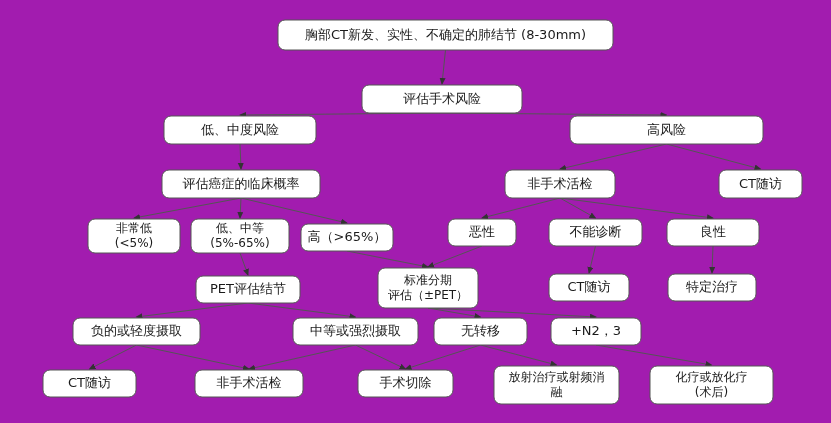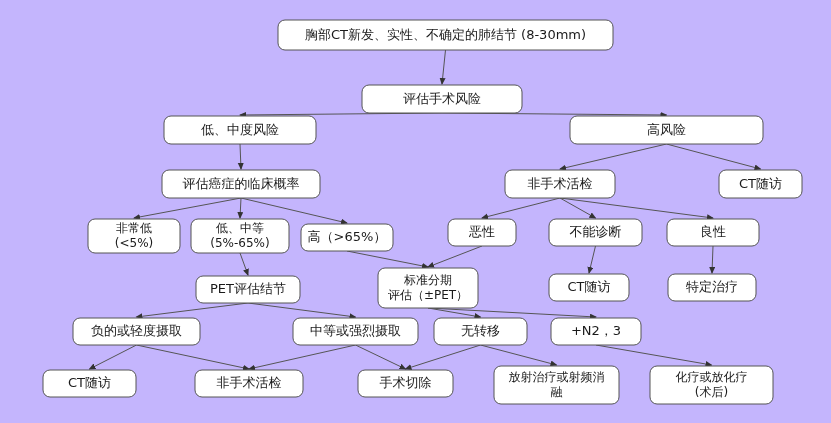--- a/index.html
+++ b/index.html
@@ -4,21 +4,21 @@
 <style>
   html, body {
     margin: 0;
     padding: 0;
     background: #ffffff;
   }
   #chart-root {
     position: relative;
     width: 831px;
     height: 423px;
-    background: #c4b5fd;
+    background: #a21caf;
     font-family: "DejaVu Sans", "Liberation Sans", sans-serif;
     overflow: hidden;
   }
   svg.flow-svg {
     position: absolute;
     left: 0;
     top: 0;
     width: 831px;
     height: 423px;
   }

